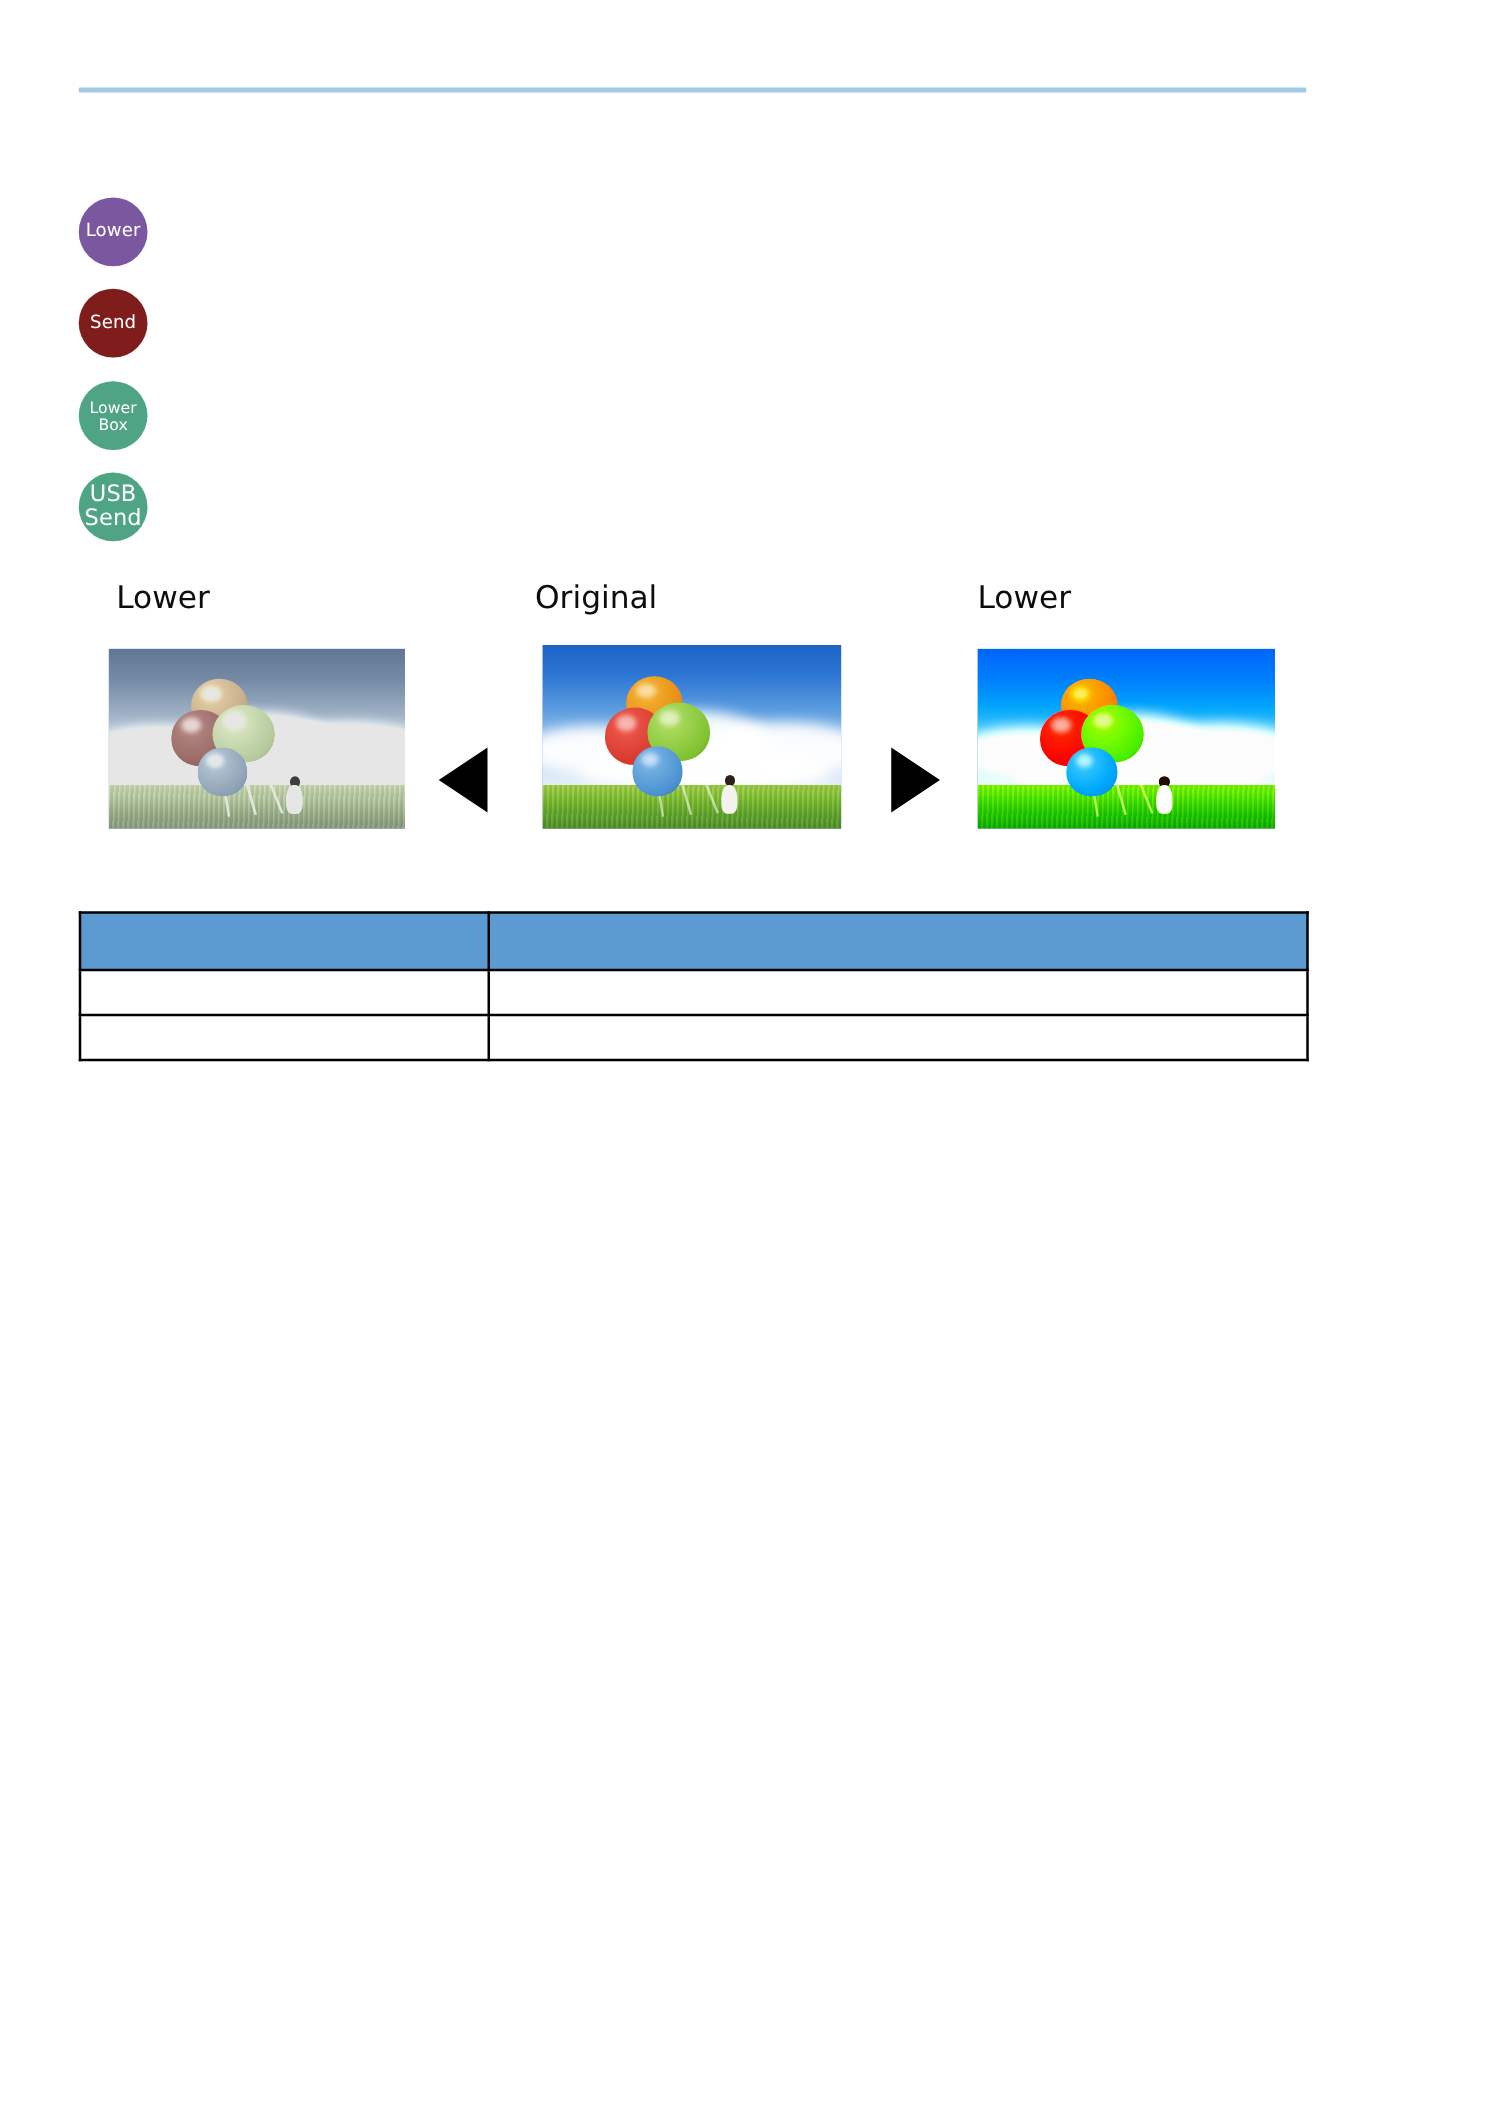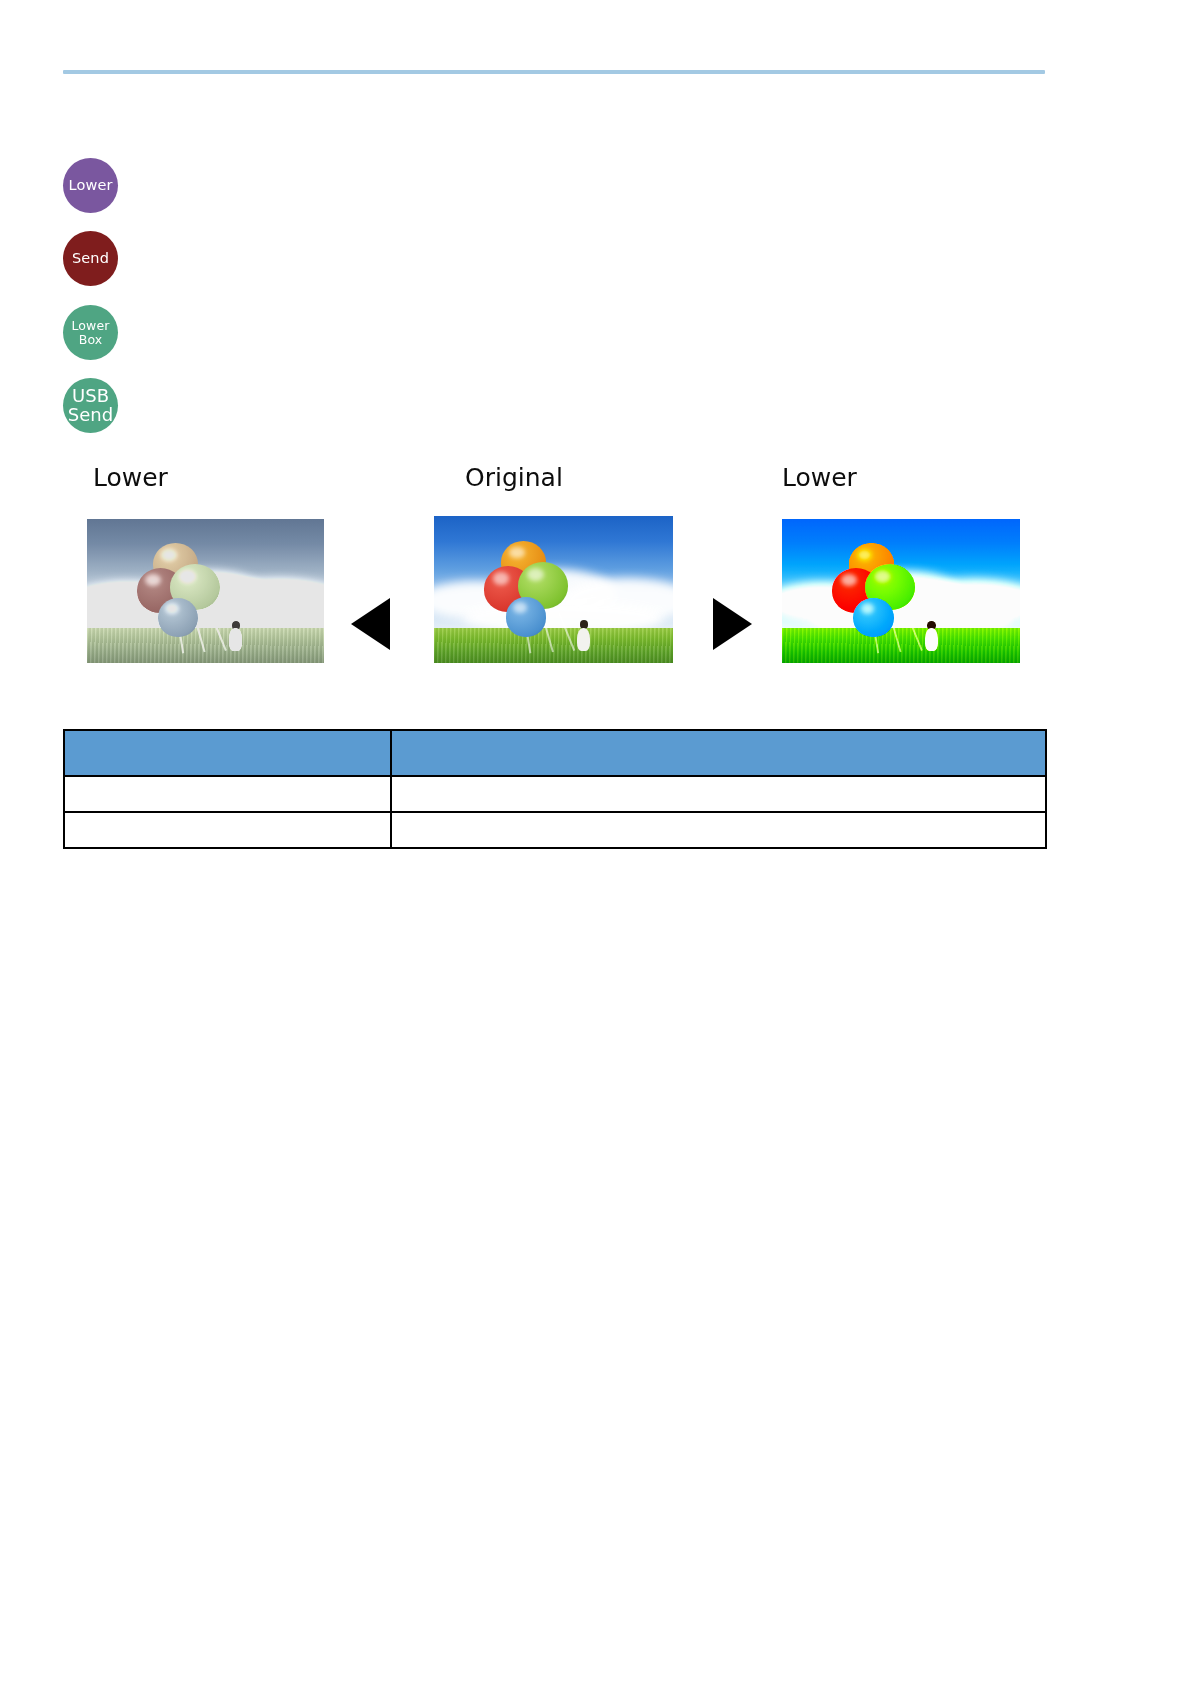--- a/index.html
+++ b/index.html
@@ -250,21 +250,21 @@
       <div class="string" style="left:52%; top:66%; width:1.5px; height:28%; transform:rotate(-22deg);"></div>
       <div class="balloon" style="left:28%; top:17%; width:19%; height:29%; background:radial-gradient(circle at 35% 30%, #f7b733, #e58a12 72%, #c06a06);"></div>
       <div class="balloon" style="left:21%; top:34%; width:20%; height:31%; background:radial-gradient(circle at 35% 30%, #ef5d4e, #d8342a 72%, #a81f18);"></div>
       <div class="balloon" style="left:35%; top:31%; width:21%; height:32%; background:radial-gradient(circle at 35% 30%, #b6e06a, #7fc22f 72%, #5d9c1d);"></div>
       <div class="balloon" style="left:30%; top:55%; width:17%; height:27%; background:radial-gradient(circle at 35% 30%, #7fb9e8, #4a90cf 72%, #2f6ba6);"></div>
       <div class="girl-head" style="left:61%; top:71%; width:3.6%; height:6%;"></div>
       <div class="girl-body" style="left:60%; top:76%; width:5.4%; height:16%;"></div>
     </div>
   </div>
 
-  <div class="comp-col" style="left:428px;margin-left:37px;">
+  <div class="comp-col" style="left:428px;">
     <div class="comp-label">Original</div>
   </div>
   <div class="thumb" style="left:434px; top:51px; width:239px; height:147px;">
     <div class="scene tone-original">
       <div class="sky"></div>
       <div class="cloud" style="left:-6%;  top:44%; width:46%; height:26%;"></div>
       <div class="cloud" style="left:26%;  top:36%; width:50%; height:34%;"></div>
       <div class="cloud" style="left:54%;  top:42%; width:54%; height:30%;"></div>
       <div class="cloud" style="left:12%;  top:58%; width:84%; height:22%;"></div>
       <div class="grass"></div>

